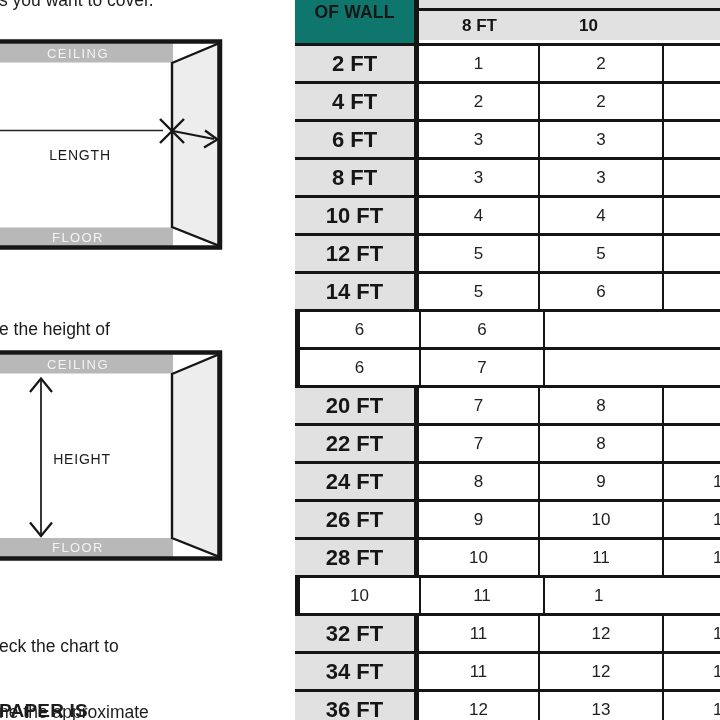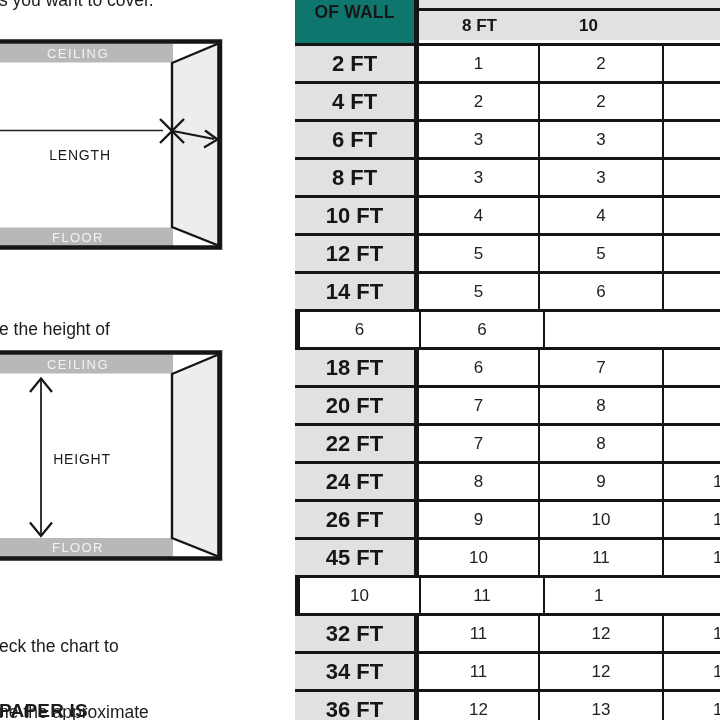--- a/index.html
+++ b/index.html
@@ -153,21 +153,20 @@
       <div class="c v9">6</div>
       <div class="c v10"></div>
     </div>
       <div class="trow">
       <div class="vdiv"></div>
       <div class="c v8">6</div>
       <div class="c v9">6</div>
       <div class="c v10"></div>
     </div>
       <div class="trow">
-      <div class="cl">18 FT</div>
       <div class="vdiv"></div>
       <div class="c v8">6</div>
       <div class="c v9">7</div>
       <div class="c v10"></div>
     </div>
       <div class="trow">
       <div class="cl">20 FT</div>
       <div class="vdiv"></div>
       <div class="c v8">7</div>
       <div class="c v9">8</div>
@@ -188,21 +187,21 @@
       <div class="c v10">1</div>
     </div>
       <div class="trow">
       <div class="cl">26 FT</div>
       <div class="vdiv"></div>
       <div class="c v8">9</div>
       <div class="c v9">10</div>
       <div class="c v10">1</div>
     </div>
       <div class="trow">
-      <div class="cl">45 FT</div>
+      <div class="cl">28 FT</div>
       <div class="vdiv"></div>
       <div class="c v8">10</div>
       <div class="c v9">11</div>
       <div class="c v10">1</div>
     </div>
       <div class="trow">
       <div class="vdiv"></div>
       <div class="c v8">10</div>
       <div class="c v9">11</div>
       <div class="c v10">1</div>

